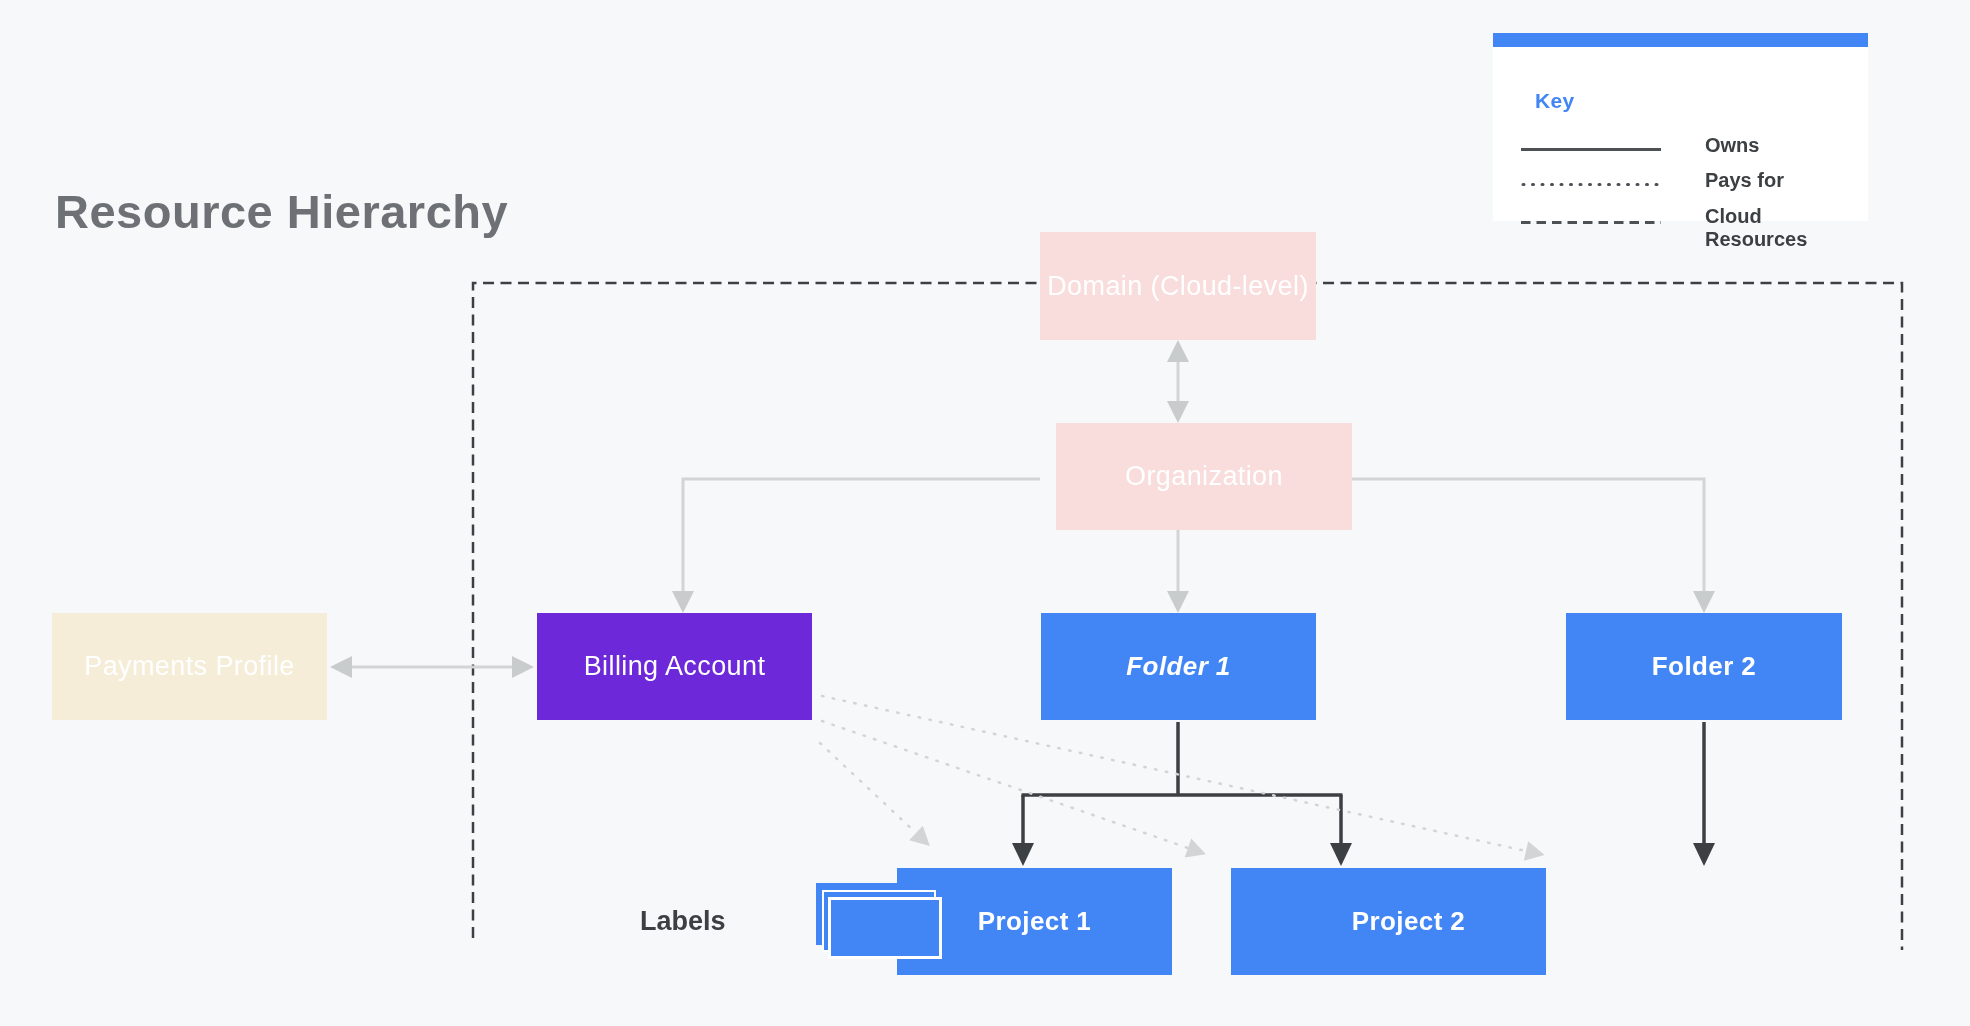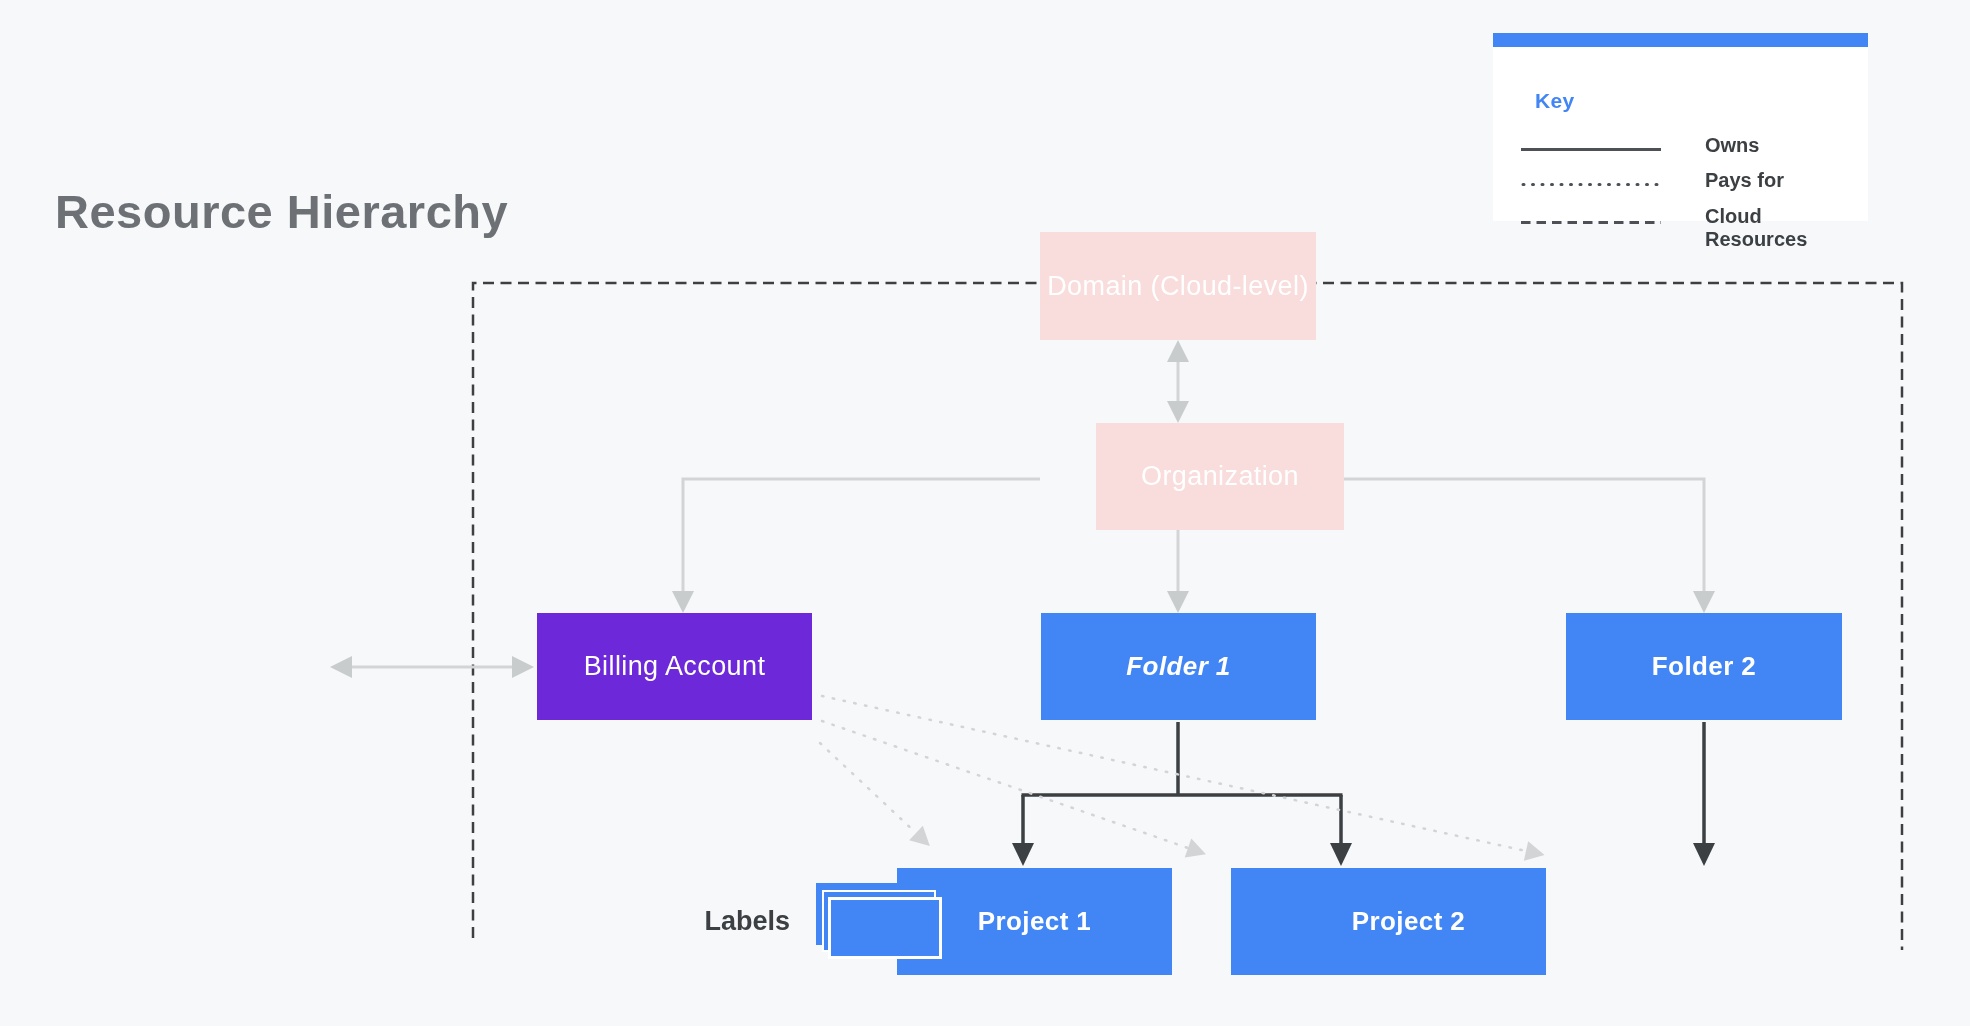--- a/index.html
+++ b/index.html
@@ -28,33 +28,33 @@
     display: flex; align-items: center; justify-content: center;
     color: #ffffff; text-align: right;
   }
   .node.pastel { font-size: 27px; font-weight: 400; letter-spacing: 0.4px; }
   .node.blue   { font-size: 26px; font-weight: 700; letter-spacing: 0.4px; background: #4285f4; }
   .node.pink   { background: #f9dcdc; }
   .node.green  { background: #6d28d9; }
   .node.cream  { background: #f5edd8; }
 
   .n-domain       { left: 1040px; top: 232px; width: 276px; height: 108px; }
-  .n-organization { left: 1096px; top: 423px; width: 248px; height: 107px; }
+  .n-organization { left: 1056px; top: 423px; width: 296px; height: 107px; }
   .n-payments     { left:   52px; top: 613px; width: 275px; height: 107px; }
   .n-billing      { left:  537px; top: 613px; width: 275px; height: 107px; }
   .n-folder1      { left: 1041px; top: 613px; width: 275px; height: 107px; font-style: italic; }
   .n-folder2      { left: 1566px; top: 613px; width: 276px; height: 107px; }
   .n-project1     { left:  897px; top: 868px; width: 275px; height: 107px; }
   .n-project2     { left: 1231px; top: 868px; width: 275px; height: 107px; padding-left: 40px; }
   .n-project3     { left: 1566px; top: 868px; width: 276px; height: 107px; }
 
   
   .labels-caption {
     position: absolute; left: 640px; top: 906px; width: 150px;
-    text-align: right; font-size: 27px; font-weight: 700; color: #3c4043;
+    text-align: left; font-size: 27px; font-weight: 700; color: #3c4043;
     z-index: 3;
   }
   .labels-icon { position: absolute; left: 816px; top: 883px; width: 132px; height: 80px; z-index: 3; }
   .labels-icon .card { position: absolute; width: 114px; height: 62px; background: #4285f4; box-sizing: border-box; }
   .labels-icon .card.back  { left: 0;    top: 0; }
   .labels-icon .card.mid   { left: 6px;  top: 7px;  border: 2.5px solid #ffffff; }
   .labels-icon .card.front { left: 12px; top: 14px; border: 3px solid #ffffff; }
 
   
   .key-box {
@@ -120,20 +120,23 @@
   </svg>
 
   <div class="page-title">Resource Hierarchy</div>
 
   <div class="node pastel pink n-domain">
     <span>Domain (Cloud-level)</span>
   </div>
   <div class="node pastel pink n-organization">
     <span>Organization</span>
   </div>
+  <div class="node pastel cream n-payments">
+    <span>Payments Profile</span>
+  </div>
   <div class="node pastel green n-billing">
     <span>Billing Account</span>
   </div>
   <div class="node blue n-folder1">
     <span>Folder 1</span>
   </div>
   <div class="node blue n-folder2">
     <span>Folder 2</span>
   </div>
   <div class="node blue n-project1">

